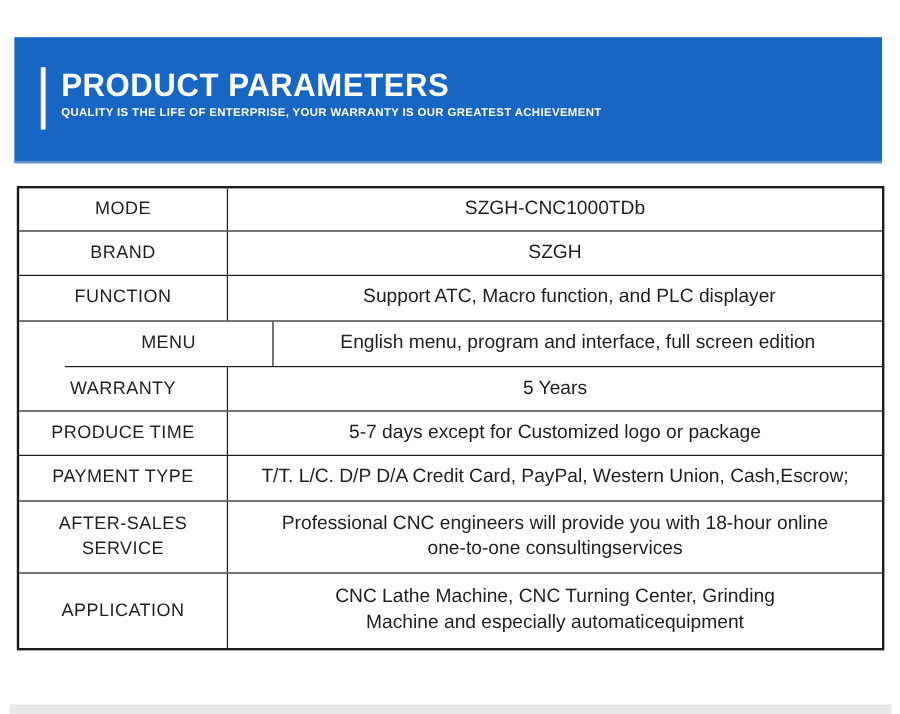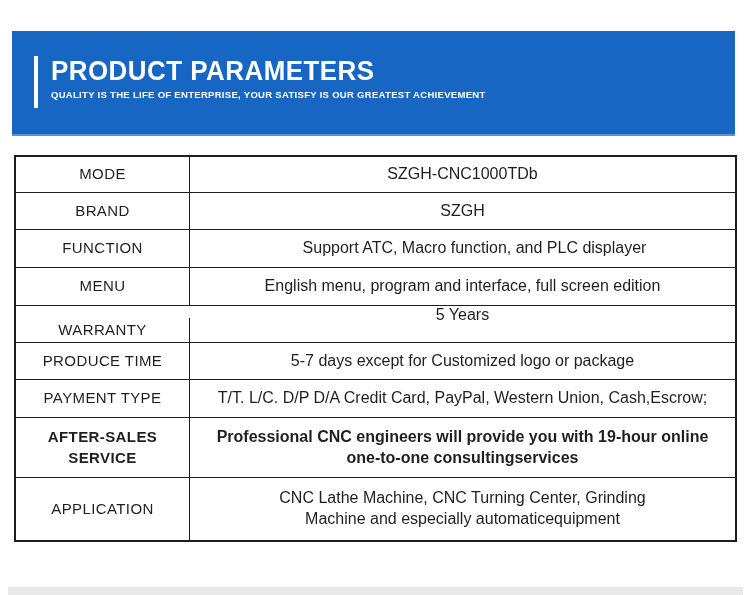--- a/index.html
+++ b/index.html
@@ -118,21 +118,21 @@
 </head>
 <body>
 
 <div class="page">
 
   <header class="banner">
     <div class="banner-inner">
       <div class="accent-bar"></div>
       <div class="banner-text">
         <h1>PRODUCT PARAMETERS</h1>
-        <p>QUALITY IS THE LIFE OF ENTERPRISE, YOUR SATISFY IS OUR GREATEST ACHIEVEMENT</p>
+        <p>QUALITY IS THE LIFE OF ENTERPRISE, YOUR WARRANTY IS OUR GREATEST ACHIEVEMENT</p>
       </div>
     </div>
   </header>
 
   <section class="params-table" id="paramTable">
       <div class="param-row" style="height: 36px;">
         <div class="cell label">
           <span>MODE</span>
         </div>
         <div class="cell value">SZGH-CNC1000TDb</div>
@@ -142,49 +142,49 @@
           <span>BRAND</span>
         </div>
         <div class="cell value">SZGH</div>
       </div>
       <div class="param-row" style="height: 38px; gap: 24px;">
         <div class="cell label">
           <span>FUNCTION</span>
         </div>
         <div class="cell value">Support ATC, Macro function, and PLC displayer</div>
       </div>
-      <div class="param-row" style="height: 38px;">
+      <div class="param-row" style="height: 38px; margin-left: 38px;">
         <div class="cell label">
           <span>MENU</span>
         </div>
         <div class="cell value">English menu, program and interface, full screen edition</div>
       </div>
-      <div class="param-row" style="height: 37px; align-items: flex-end;">
+      <div class="param-row" style="height: 37px;">
         <div class="cell label">
           <span>WARRANTY</span>
         </div>
         <div class="cell value">5 Years</div>
       </div>
       <div class="param-row" style="height: 37px;">
         <div class="cell label">
           <span>PRODUCE TIME</span>
         </div>
         <div class="cell value">5-7 days except for Customized logo or package</div>
       </div>
       <div class="param-row" style="height: 38px;">
         <div class="cell label">
           <span>PAYMENT TYPE</span>
         </div>
         <div class="cell value">T/T. L/C. D/P D/A Credit Card, PayPal, Western Union, Cash,Escrow;</div>
       </div>
-      <div class="param-row" style="height: 60px; font-weight: bold;">
+      <div class="param-row" style="height: 60px;">
         <div class="cell label">
           <span>AFTER-SALES SERVICE</span>
         </div>
-        <div class="cell value">Professional CNC engineers will provide you with 19-hour online
+        <div class="cell value">Professional CNC engineers will provide you with 18-hour online
 one-to-one consultingservices</div>
       </div>
       <div class="param-row" style="height: 62px;">
         <div class="cell label">
           <span>APPLICATION</span>
         </div>
         <div class="cell value">CNC Lathe Machine, CNC Turning Center, Grinding
 Machine and especially automaticequipment</div>
       </div>
     </section>

